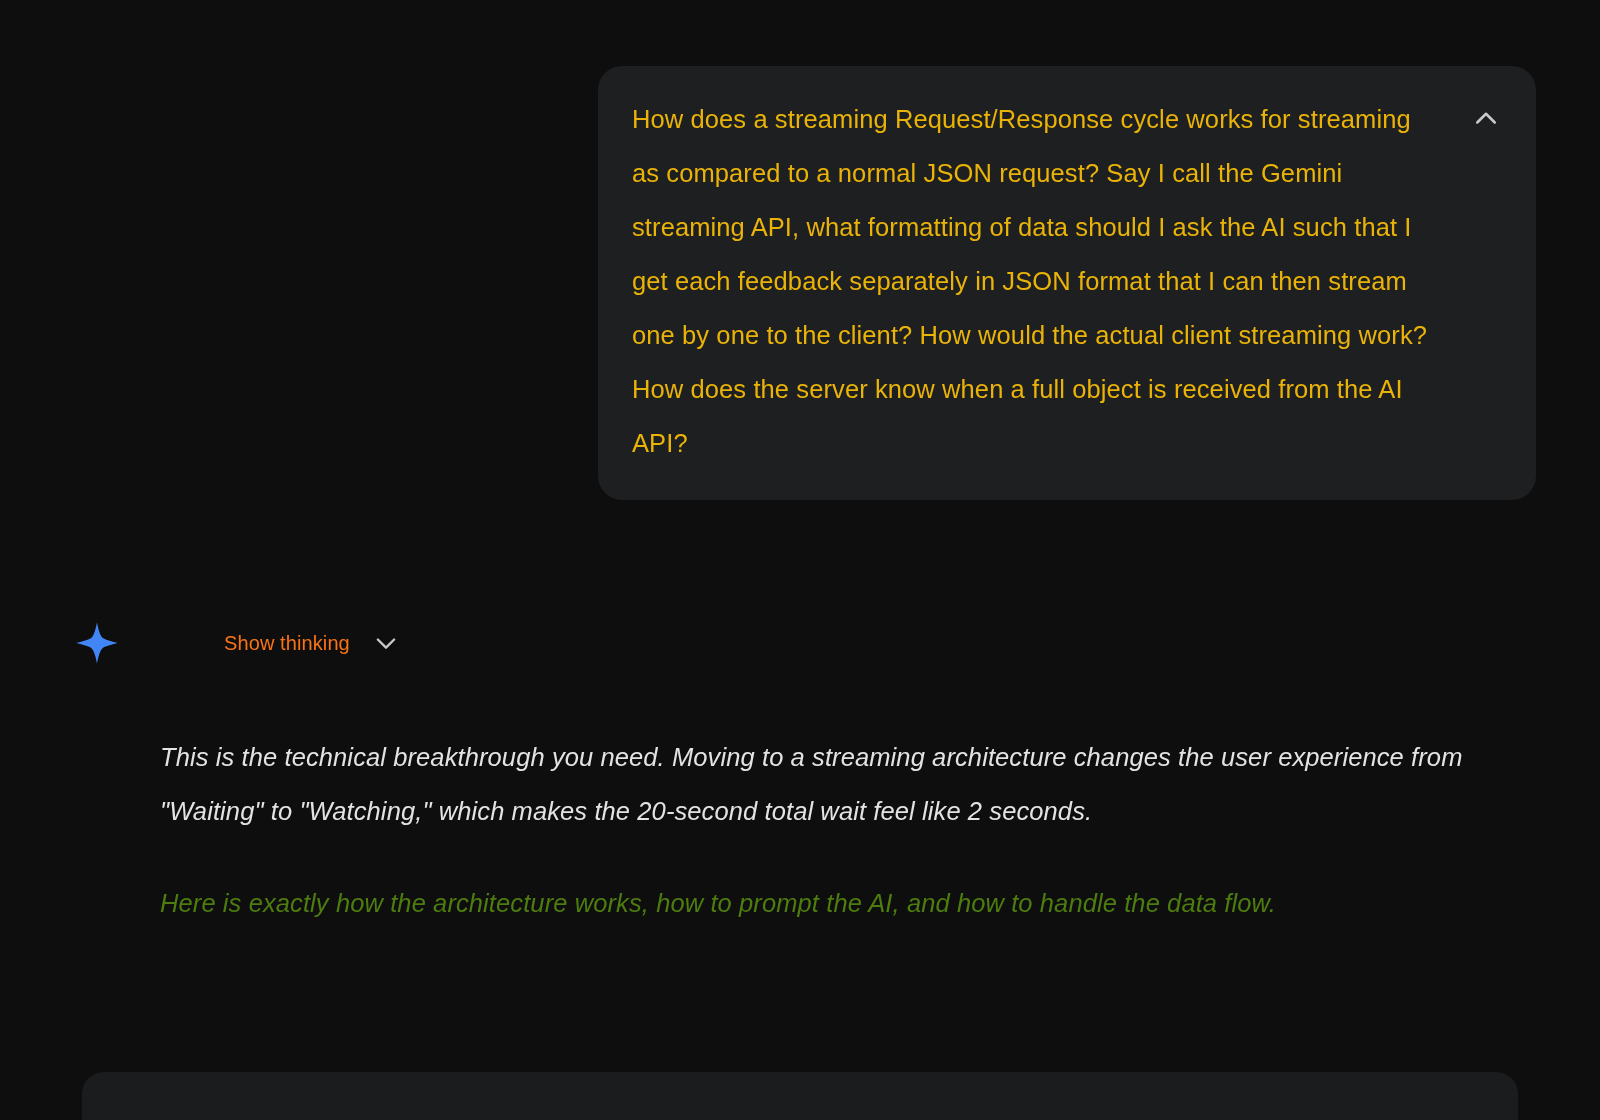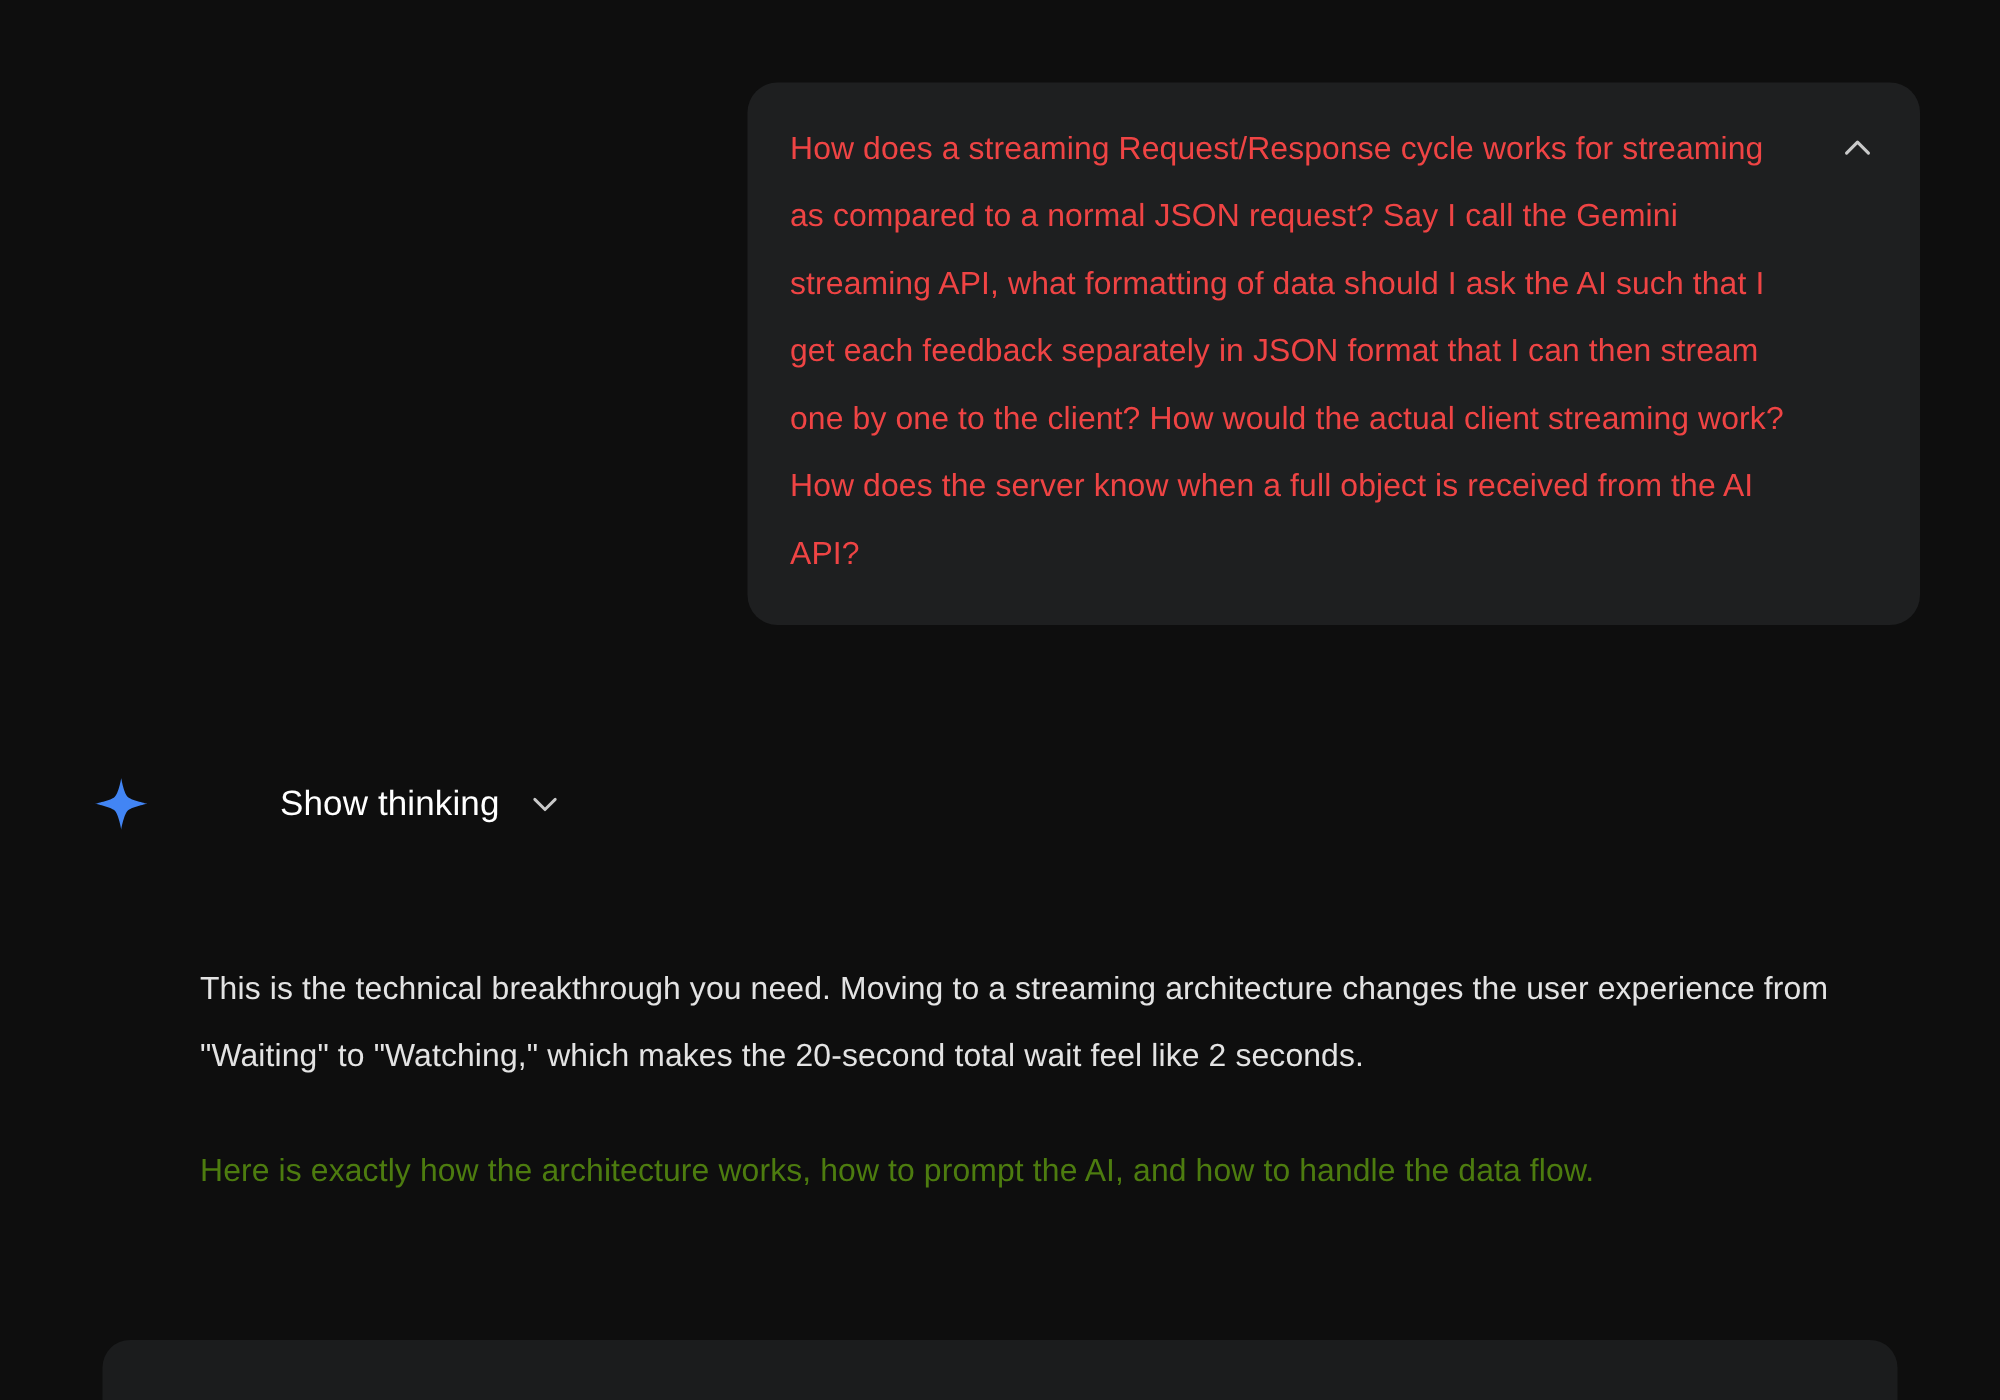--- a/index.html
+++ b/index.html
@@ -36,21 +36,21 @@
     position: relative;
     background: #1e1f20;
     border-radius: 24px;
     padding: 26px 34px 30px 34px;
     width: 938px;
     box-sizing: border-box;
   }
   .user-text {
     font-size: 25.5px;
     line-height: 54px;
-    color: #ef4444;
+    color: #eab308;
     letter-spacing: 0.1px;
     padding-right: 70px;
     white-space: pre-wrap;
   }
   .collapse-btn {
     position: absolute;
     top: 34px;
     right: 30px;
     width: 40px;
     height: 40px;
@@ -72,38 +72,39 @@
   }
   .sparkle {
     width: 62px;
     height: 62px;
     display: flex;
     align-items: center;
     justify-content: center;
   }
   .thinking-label {
     margin-left: 96px;
-    font-size: 28px;
-    color: #ffffff;
+    font-size: 20px;
+    color: #f97316;
     letter-spacing: 0.1px;
     cursor: pointer;
   }
   .chevron {
     margin-left: 22px;
     display: flex;
     align-items: center;
     cursor: pointer;
   }
 
   
   .answer {
     position: absolute;
-    top: 764px;
+    top: 730px;
     left: 160px;
     width: 1340px;
+    font-style: italic;
   }
   .answer p {
     margin: 0 0 38px 0;
     font-size: 25.5px;
     line-height: 54px;
     color: #e3e3e3;
     letter-spacing: 0.1px;
   }
   .answer p.fading {
     color: #4d7c0f;

